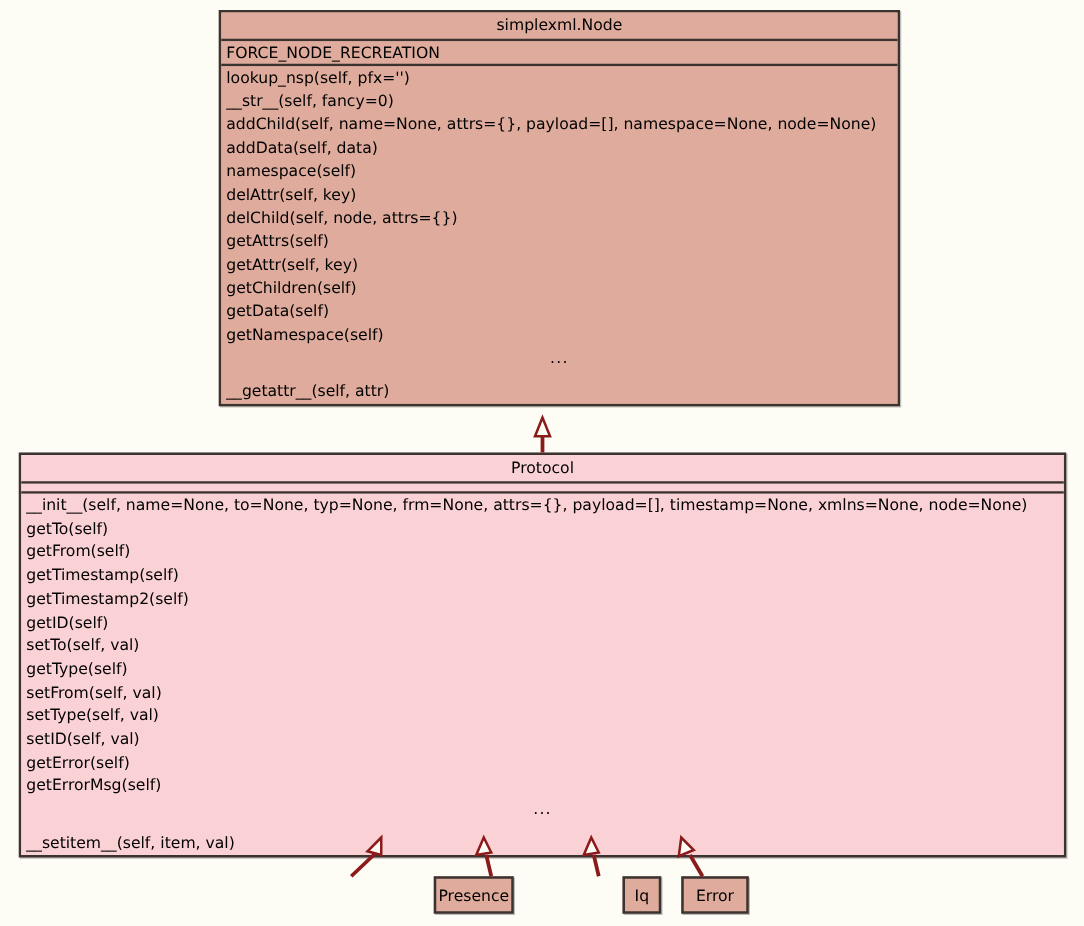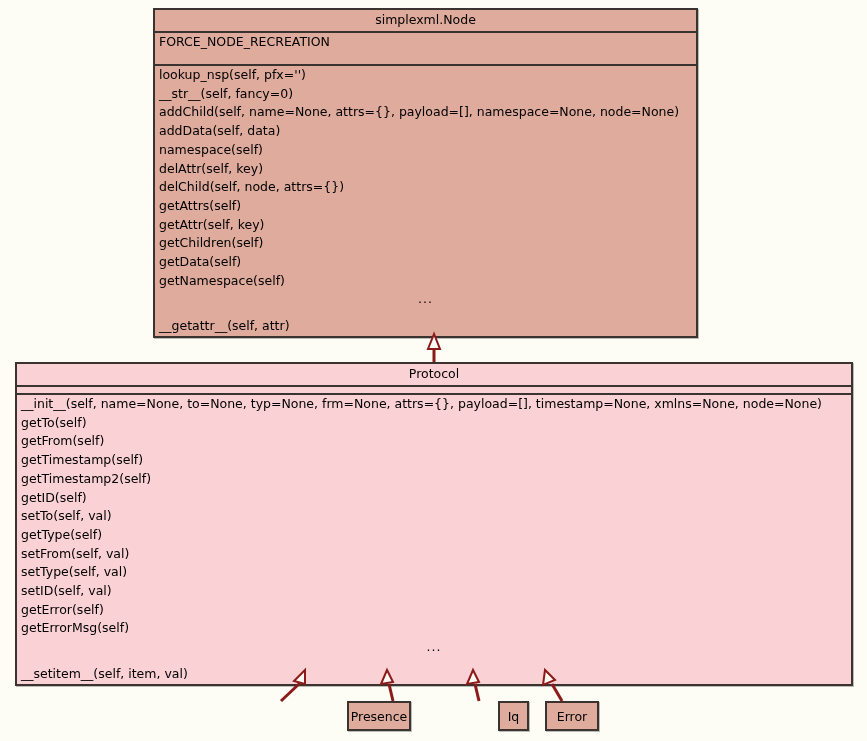--- a/index.html
+++ b/index.html
@@ -37,21 +37,21 @@
     white-space: nowrap;
     overflow: hidden;
   }
   .umlbox .attrs {
     border-bottom: 2px solid #3b3330;
     padding: 0;
   }
   .umlbox .attrs .row {
     font-size: 12.5px;
     line-height: 18px;
-    padding: 0 0 13px 4px;
+    padding: 0 0 0 4px;
     color: #000;
     white-space: nowrap;
   }
   .umlbox .attrs.empty {
     height: 6px;
   }
   .umlbox .ops {
     padding: 0;
   }
   .umlbox .ops .row {
@@ -66,21 +66,21 @@
     padding: 0;
     letter-spacing: 1px;
   }
   .umlbox .ops .row.spacer {
     height: 8px;
     line-height: 8px;
   }
 
   
   #node-box {
-    left: 153px;
+    left: 175px;
     top: 8px;
     width: 545px;
     background: #dfab9c;
   }
   #node-box .title { background: #dfab9c; }
   #node-box .attrs { background: #dfab9c; }
   #node-box .ops   { background: #dfab9c; }
 
   
   #protocol-box {

